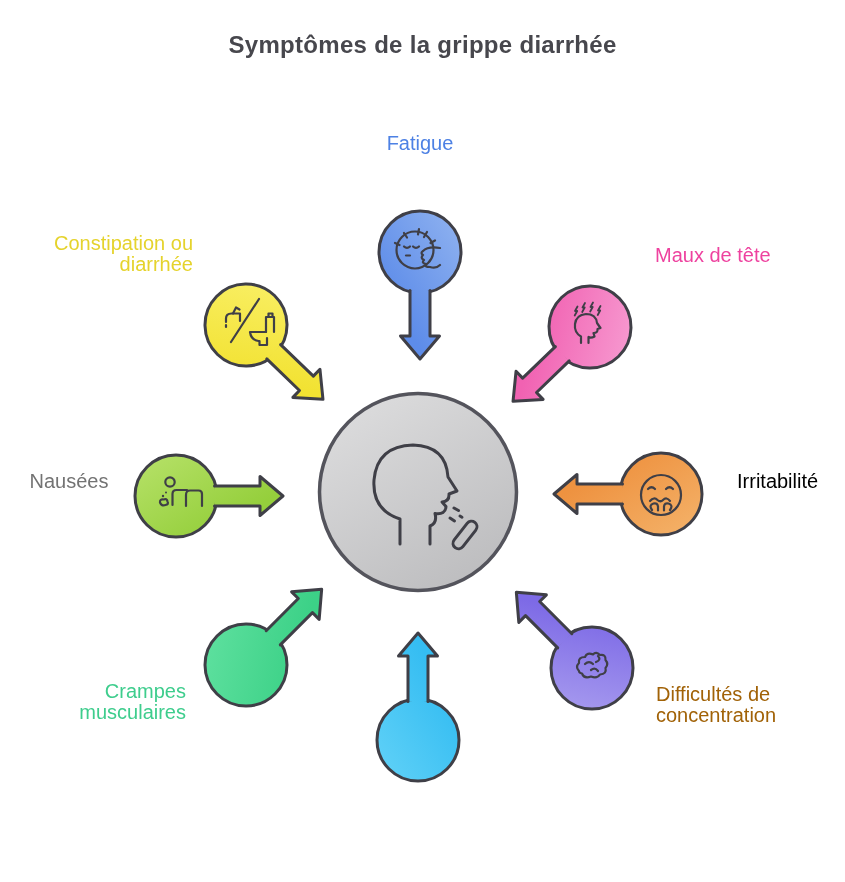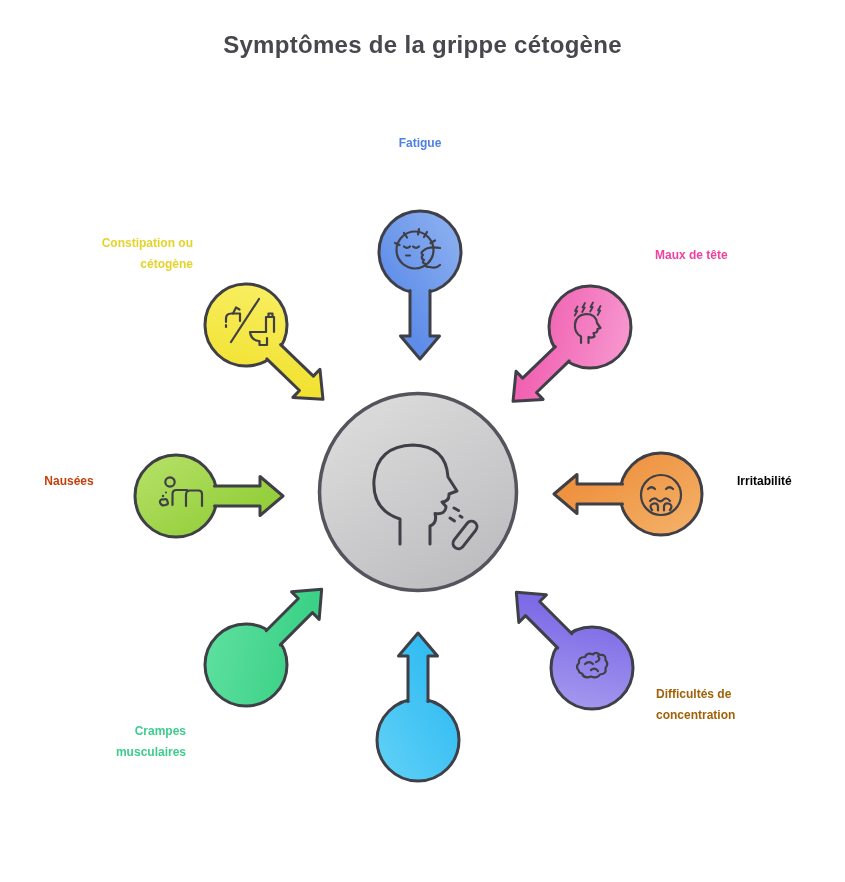--- a/index.html
+++ b/index.html
@@ -5,21 +5,21 @@
   html,body { margin:0; padding:0; background:#ffffff; }
   .canvas {
     position:relative; width:845px; height:882px; background:#ffffff;
     font-family:"Liberation Sans", sans-serif; overflow:hidden;
   }
   .page-title {
     position:absolute; left:0; top:31px; width:845px; text-align:center;
     font-size:24px; font-weight:bold; letter-spacing:0.3px;
   }
   .label {
-    position:absolute; font-weight:bold; font-size:12px; line-height:21px;
+    position:absolute; font-weight:normal; font-size:20px; line-height:21px;
     white-space:pre-line;
   }
   .node-svg, .center-svg { position:absolute; }
   .shape-g { stroke-width:3; stroke-linejoin:round; stroke-linecap:round; }
   .icon { fill:none; stroke-width:2.2; stroke-linecap:round; stroke-linejoin:round; }
   .icon-center { fill:none; stroke-width:3; stroke-linecap:round; stroke-linejoin:round; }
   .bolts { stroke-width:1.8; }
 </style>
 </head>
 <body>
@@ -60,21 +60,21 @@
         <stop offset="0" stop-color="#60d1f7"></stop>
           <stop offset="1" stop-color="#35bdf2"></stop>
       </linearGradient>
       <linearGradient id="g-center" gradientUnits="userSpaceOnUse" x1="-60" y1="-95" x2="60" y2="95">
         <stop offset="0" stop-color="#dcdcdd"></stop>
           <stop offset="1" stop-color="#bcbcbe"></stop>
       </linearGradient>
     </defs>
   </svg>
 
-  <div class="page-title" style="color: rgb(71, 71, 77);">Symptômes de la grippe cétogène</div>
+  <div class="page-title" style="color: rgb(71, 71, 77);">Symptômes de la grippe diarrhée</div>
 
   <svg class="center-svg" style="left:313px;top:387px" width="210" height="210" viewBox="-105 -105 210 210">
     <circle r="98.5" fill="url(#g-center)" stroke-width="3.5" stroke="#54545c"></circle>
     <g class="icon-center" style="stroke: rgb(63, 63, 71);">
       <path d="M -18 52 L -18 27 Q -46 18 -44 -12 Q -41 -46 -5 -47 Q 28 -46 30 -15 L 39 -1 L 31 2 Q 31.5 9.5 24 10 L 28 14.5 Q 27.5 23 17 21.5 Q 19.5 31 12 34 L 12 52"></path>
       <path d="M 36 16 l 4.5 2.5"></path>
       <path d="M 32 26 l 4.5 3"></path>
       <path d="M 42 24 l 2 1.2"></path>
       <g transform="translate(47,43) rotate(-52)">
         <rect x="-16" y="-5.5" width="32" height="11" rx="5.5"></rect>
@@ -115,21 +115,21 @@
         <path d="M -20 -3 L -20 -6.5 Q -20 -11.5 -14.5 -11.5 L -6 -11.5 L -6 -4"></path>
         <path d="M -13 -11.5 L -10 -17.5 L -6.5 -15.5"></path>
         <path d="M -20 0 l 0 2"></path>
         <path d="M 20 7 L 20 -8 L 28 -8 L 28 7"></path>
         <path d="M 22.5 -8 L 22.5 -11.5 L 26.5 -11.5 L 26.5 -8"></path>
         <path d="M 20 7 L 4 7 Q 5 15 12.5 16 L 13.5 16 L 13.5 20 L 21 20 L 21 13"></path>
       </g>
     </g>
   </svg>
   <div class="label" style="left: 23px; top: 233px; width: 170px; text-align: right; color: rgb(229, 211, 44);">Constipation ou
-cétogène</div>
+diarrhée</div>
 
   <svg class="node-svg" style="left:469px;top:206px" width="242" height="242" viewBox="-121 -121 242 242">
     <g class="shape-g" fill="none" style="stroke: rgb(63, 63, 71);">
       <g transform="rotate(136)">
         <circle r="41" fill="url(#g-maux)"></circle>
         <path fill="url(#g-maux)" d="M 38.5 -10 L 84 -10 L 84 -19.5 L 107 0 L 84 19.5 L 84 10 L 38.5 10"></path>
       </g>
       <g class="icon">
         <path d="M -9 16 L -9 9.5 Q -16 5.5 -15 -3 Q -14 -12 -4 -13 Q 6 -13 7 -4 L 10.5 1 L 7.5 2 Q 8 6 3.5 6 L 4.5 9.5 Q 1 11.5 -1.5 10 L -1.5 16"></path>
         <g class="bolts">
@@ -152,21 +152,21 @@
       <g class="icon">
         <circle cx="-6" cy="-14" r="4.7"></circle>
         <path d="M -3.5 9 L -3.5 -2 Q -3.5 -6 0.5 -6 L 11 -6"></path>
         <path d="M 10 10 L 10 -1 Q 10 -5.5 14 -5.5 L 22.5 -5.5 Q 26 -5.5 26 -2 L 26 10"></path>
         <path d="M -16 6.5 Q -16.5 3 -12.5 3.5 Q -9 2 -8.5 5.5 Q -7 8.5 -10.5 9 Q -14.5 10.5 -16 6.5 Z"></path>
         <circle cx="-10" cy="-3.5" r="1" fill="currentColor" stroke="none" style="fill: rgb(63, 63, 71);"></circle>
         <circle cx="-13" cy="0" r="1.2" fill="currentColor" stroke="none" style="fill: rgb(63, 63, 71);"></circle>
       </g>
     </g>
   </svg>
-  <div class="label" style="left: 19px; top: 471px; width: 100px; text-align: center; color: #c2410c;">Nausées</div>
+  <div class="label" style="left: 19px; top: 471px; width: 100px; text-align: center; color: #737373;">Nausées</div>
 
   <svg class="node-svg" style="left:540px;top:373px" width="242" height="242" viewBox="-121 -121 242 242">
     <g class="shape-g" fill="none" style="stroke: rgb(63, 63, 71);">
       <g transform="rotate(180)">
         <circle r="41" fill="url(#g-irritabilite)"></circle>
         <path fill="url(#g-irritabilite)" d="M 38.5 -10 L 84 -10 L 84 -19.5 L 107 0 L 84 19.5 L 84 10 L 38.5 10"></path>
       </g>
       <g class="icon">
         <circle cx="0" cy="1" r="20"></circle>
         <path d="M -13 -5 Q -9.5 -8.5 -6 -5"></path>
@@ -180,21 +180,21 @@
   <div class="label" style="left: 737px; top: 471px; width: 108px; text-align: left; color: #000000;">Irritabilité</div>
 
   <svg class="node-svg" style="left:125px;top:544px" width="242" height="242" viewBox="-121 -121 242 242">
     <g class="shape-g" fill="none" style="stroke: rgb(63, 63, 71);">
       <g transform="rotate(-45)">
         <circle r="41" fill="url(#g-crampes)"></circle>
         <path fill="url(#g-crampes)" d="M 38.5 -10 L 84 -10 L 84 -19.5 L 107 0 L 84 19.5 L 84 10 L 38.5 10"></path>
       </g>
     </g>
   </svg>
-  <div class="label" style="left: 26px; top: 681px; width: 160px; text-align: right; color: rgb(62, 205, 141); margin-top: 40px;">Crampes
+  <div class="label" style="left: 26px; top: 681px; width: 160px; text-align: right; color: rgb(62, 205, 141);">Crampes
 musculaires</div>
 
   <svg class="node-svg" style="left:471px;top:547px" width="242" height="242" viewBox="-121 -121 242 242">
     <g class="shape-g" fill="none" style="stroke: rgb(63, 63, 71);">
       <g transform="rotate(-135)">
         <circle r="41" fill="url(#g-difficultes)"></circle>
         <path fill="url(#g-difficultes)" d="M 38.5 -10 L 84 -10 L 84 -19.5 L 107 0 L 84 19.5 L 84 10 L 38.5 10"></path>
       </g>
       <g class="icon">
         <path d="M -13 3 Q -17 -1 -13 -5 Q -14 -11 -7 -11 Q -5 -16 1 -13.5 Q 4 -17 8 -13 Q 14 -14 13.5 -8 Q 17 -4 13.5 0 Q 15 6 8 6.5 Q 5 11 -1 8.5 Q -8 11 -10 5.5 Q -13 5 -13 3 Z"></path>

